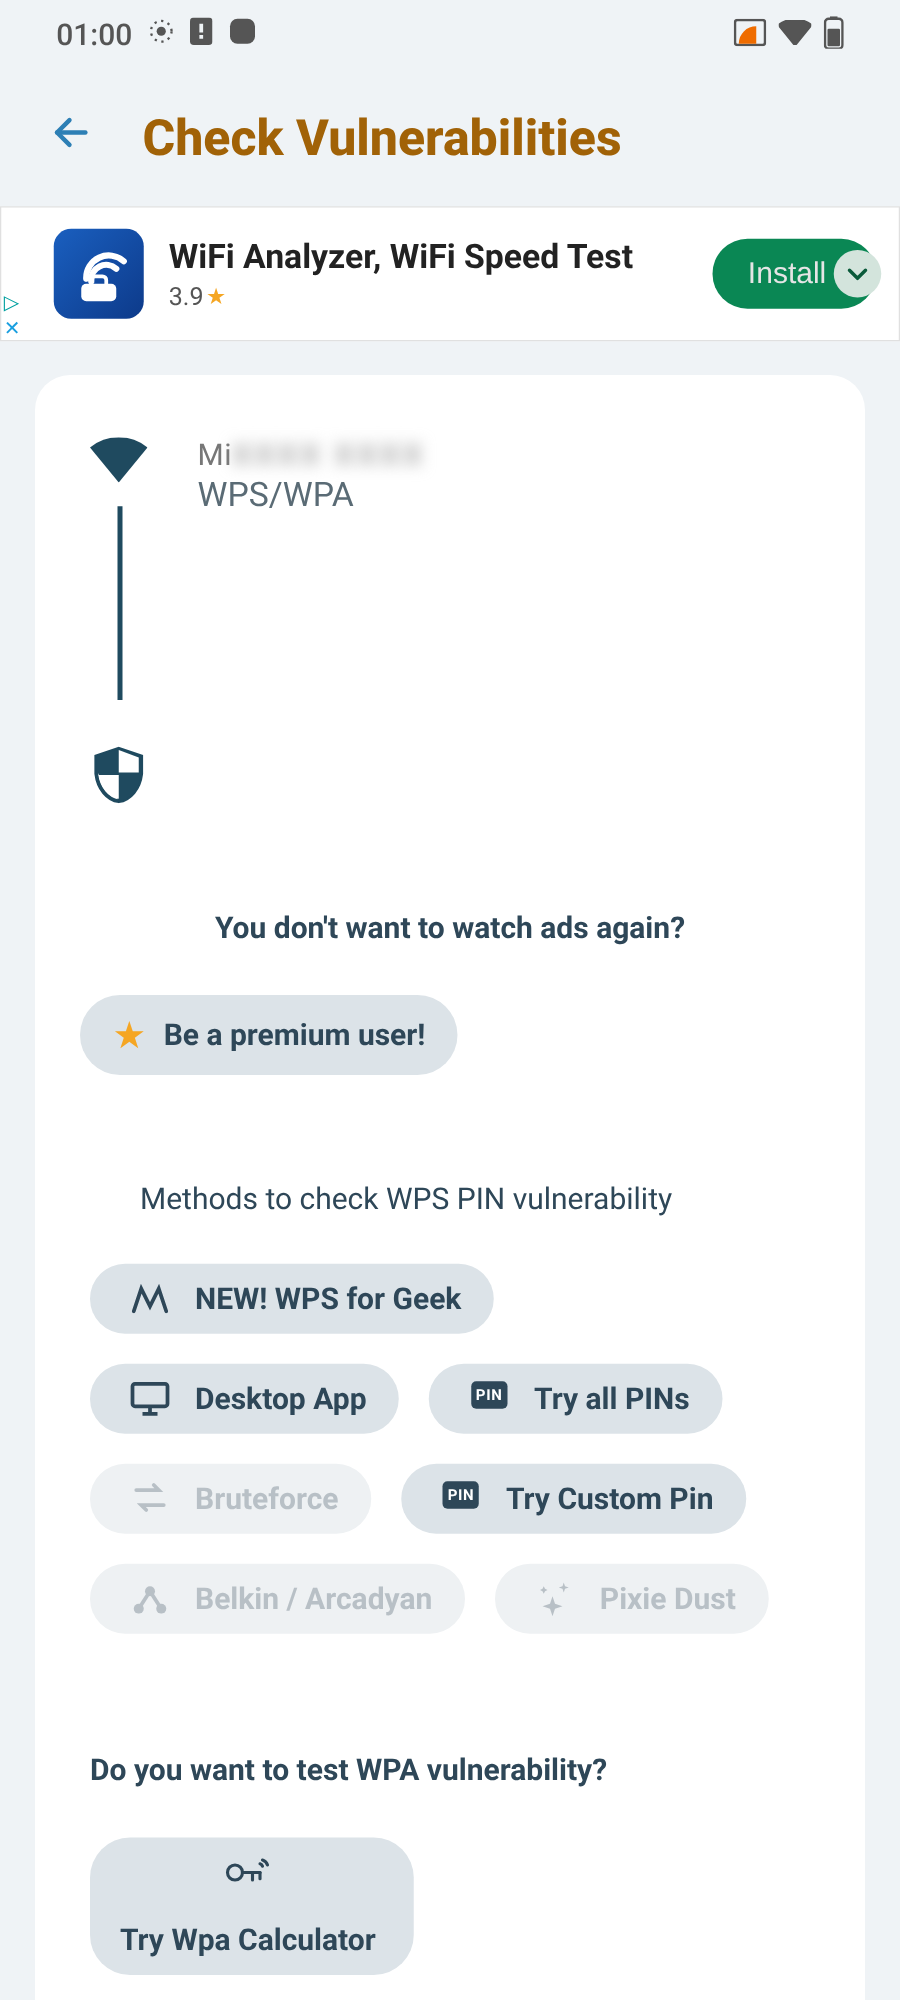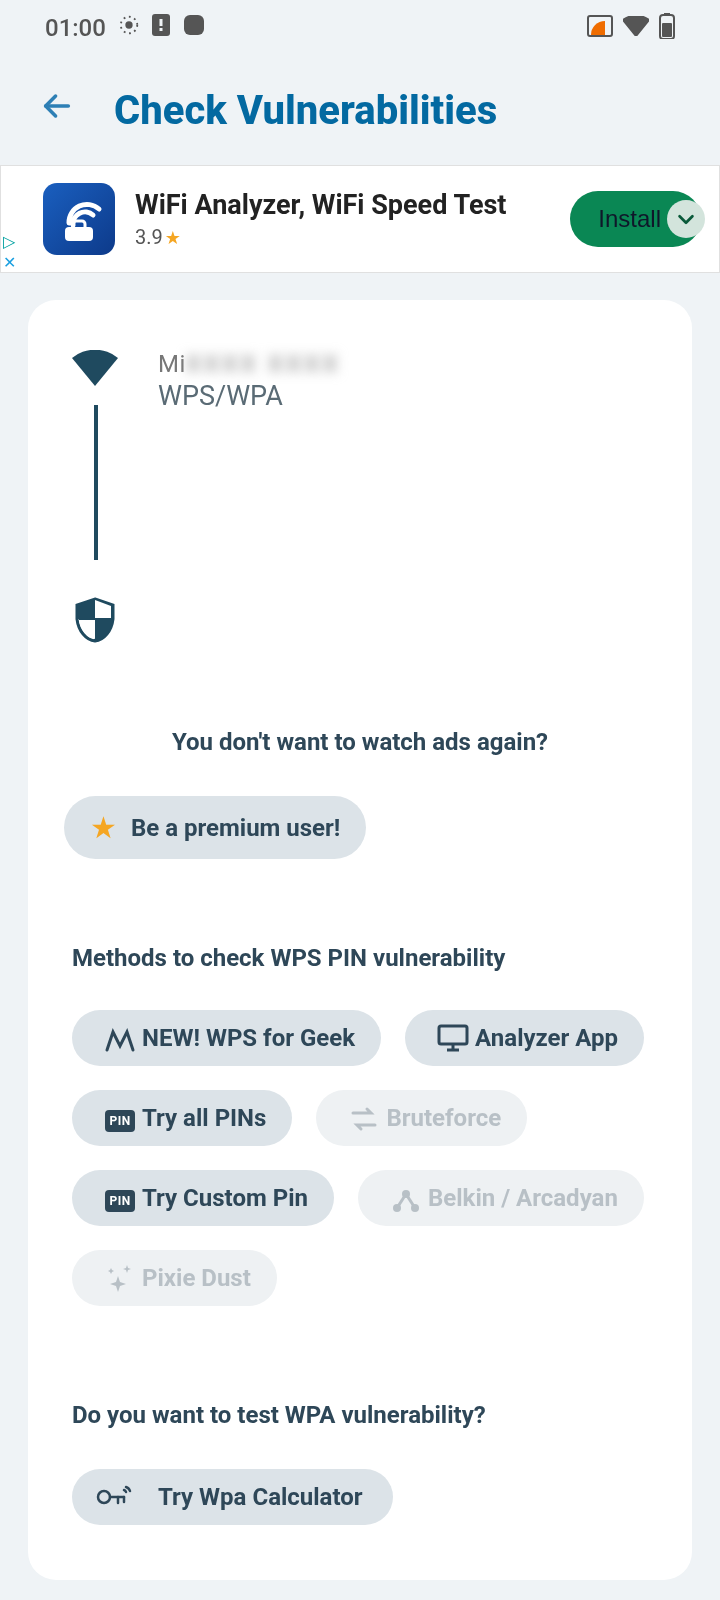--- a/index.html
+++ b/index.html
@@ -28,21 +28,21 @@
       align-items: center;
       padding: 0 40px;
       gap: 40px;
     }
     .back-arrow {
       color: #2d7fb5;
       font-size: 36px;
       font-weight: bold;
     }
     .page-title {
-      color: #0369a1;
+      color: #a16207;
       font-size: 40px;
       font-weight: 800;
     }
     
     .ad-banner {
       background: #fff;
       border: 1px solid #e0e0e0;
       display: flex;
       align-items: center;
       padding: 10px 18px 10px 0;
@@ -72,21 +72,21 @@
       color: #fff;
       flex-shrink: 0;
     }
     .ad-info { margin-left: 20px; flex: 1; }
     .ad-title { font-size: 27px; font-weight: 700; color: #222; }
     .ad-rating { display: flex; align-items: center; gap: 2px; margin-top: 4px; }
     .ad-rating-value { font-size: 20px; color: #555; }
     .ad-star { color: #f5a623; font-size: 18px; }
     .install-btn {
       background: #0a8754;
-      color: #0f172a;
+      color: #e5e5e5;
       border: none;
       border-radius: 30px;
       padding: 14px 40px 14px 28px;
       font-size: 24px;
       font-weight: 500;
       position: relative;
     }
     .install-chevron {
       position: absolute;
       right: -4px;
@@ -186,33 +186,35 @@
       border-radius: 32px;
       padding: 14px 26px;
       margin-top: 40px;
       margin-left: -8px;
     }
     .premium-star { color: #f5a623; font-size: 30px; }
     .premium-text { font-size: 24px; font-weight: 700; color: #2e4758; }
     
     .section-heading {
       font-size: 24px;
-      font-weight: 700;
+      font-weight: 400;
       color: #2e4758;
       margin-top: 85px;
+      margin-left: 40px;
     }
     .chips-wrap {
       display: flex;
       flex-wrap: wrap;
       gap: 24px 24px;
       margin-top: 38px;
     }
     .method-chip {
       display: inline-flex;
-      align-items: flex-end;
+      align-items: flex-start;
+      gap: 14px;
       background: #dce3e8;
       border-radius: 32px;
       padding: 14px 26px;
     }
     .method-chip.disabled {
       background: #eef1f3;
     }
     .method-chip .chip-icon {
       font-size: 26px;
       color: #2e4758;
@@ -246,20 +248,21 @@
       color: #2e4758;
     }
     .wpa-chip {
       display: inline-flex;
       align-items: center;
       gap: 26px;
       background: #dce3e8;
       border-radius: 32px;
       padding: 14px 30px 14px 24px;
       margin-top: 40px;
+      flex-direction: column;
     }
     .key-icon { color: #2e4758; }
   </style>
 </head>
 <body>
 
 <div class="status-bar">
   <div class="status-left">
     <span>01:00</span>
     <span>
@@ -393,21 +396,21 @@
       <span class="chip-label">NEW! WPS for Geek</span>
     </div>
     <div class="method-chip">
       <span class="chip-icon">
         <svg width="32" height="28" viewBox="0 0 32 28" fill="none" stroke="#2e4758" stroke-width="3">
             <rect x="2" y="2" width="28" height="18" rx="2"></rect>
             <line x1="10" y1="26" x2="22" y2="26"></line>
             <line x1="16" y1="20" x2="16" y2="26"></line>
           </svg>
       </span>
-      <span class="chip-label">Analyzer App</span>
+      <span class="chip-label">Desktop App</span>
     </div>
     <div class="method-chip">
       <span class="chip-icon">
           <span class="pin-badge">PIN</span>
         </span>
       <span class="chip-label">Try all PINs</span>
     </div>
     <div class="method-chip disabled">
       <span class="chip-icon">
         <svg width="28" height="26" viewBox="0 0 28 26" fill="none" stroke="#b8c0c6" stroke-width="3" stroke-linecap="round">

